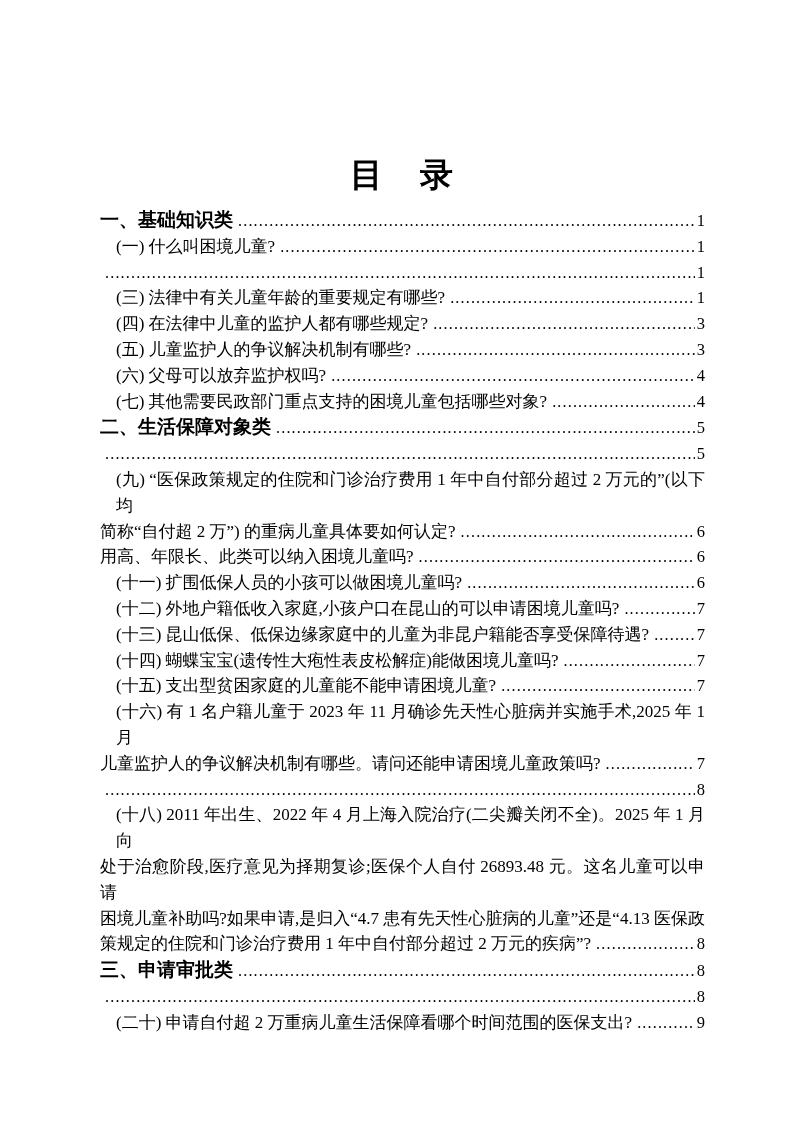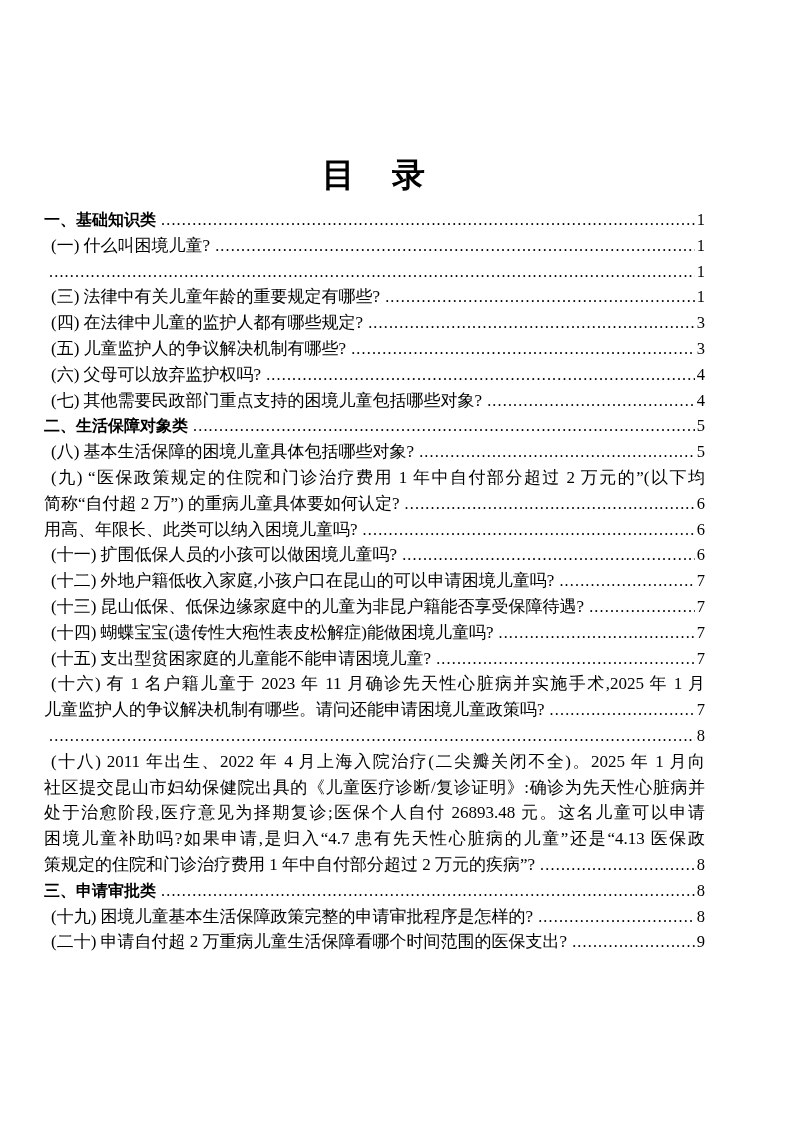--- a/index.html
+++ b/index.html
@@ -6,21 +6,21 @@
   body {
     width: 800px; height: 1131px;
     background: #ffffff;
     overflow: hidden;
     color: #000;
     font-family: "Liberation Serif", serif;
   }
   .doc {
     box-sizing: border-box;
     width: 800px; height: 1131px;
-    padding: 152px 95px 0 44px;
+    padding: 152px 95px 0 100px;
   }
   .title {
     margin: 0 0 9px 0;
     text-align: center;
     font-size: 33px;
     line-height: 46px;
     font-weight: 700;
     font-family: "Liberation Serif", serif;
     letter-spacing: 2px;
   }
@@ -28,23 +28,23 @@
   .row {
     display: flex;
     align-items: baseline;
     line-height: 25.8px;
     font-size: 17px;
   }
   .row .txt { white-space: pre-wrap; }
   .row.section .txt {
     font-weight: 700;
     font-family: "Liberation Sans", sans-serif;
-    font-size: 16px;
+    font-size: 19px;
   }
-  .row.item .txt, .row.item-open .txt { padding-left: 7px; }
+  .row.item .txt, .row.item-open .txt { padding-left: 7px; margin-left: 9px; }
   .row.item-open .txt, .row.cont-open .txt {
     flex: 1;
     text-align: justify;
     text-align-last: justify;
   }
   .leader {
     flex: 1;
     min-width: 0;
     overflow: hidden;
     white-space: nowrap;
@@ -105,21 +105,20 @@
         <span class="txt">(七) 其他需要民政部门重点支持的困境儿童包括哪些对象?</span>
         <span class="leader"></span>
         <span class="pg">4</span>
       </div>
       <div class="row section">
         <span class="txt">二、生活保障对象类</span>
         <span class="leader"></span>
         <span class="pg">5</span>
       </div>
       <div class="row item">
-        <span class="txt">(八) 基本生活保障的困境儿童具体包括哪些对象?</span>
         <span class="leader"></span>
         <span class="pg">5</span>
       </div>
       <div class="row item-open">
         <span class="txt">(九) “医保政策规定的住院和门诊治疗费用 1 年中自付部分超过 2 万元的”(以下均</span>
       </div>
       <div class="row cont">
         <span class="txt">简称“自付超 2 万”) 的重病儿童具体要如何认定?</span>
         <span class="leader"></span>
         <span class="pg">6</span>
@@ -163,40 +162,36 @@
         <span class="pg">7</span>
       </div>
       <div class="row cont">
         <span class="leader"></span>
         <span class="pg">8</span>
       </div>
       <div class="row item-open">
         <span class="txt">(十八) 2011 年出生、2022 年 4 月上海入院治疗(二尖瓣关闭不全)。2025 年 1 月向</span>
       </div>
       <div class="row cont-open">
-        <span class="txt">社区提交昆山市妇幼保健院出具的《儿童医疗诊断/复诊证明》:确诊为先天性心脏病并</span>
-      </div>
-      <div class="row cont-open">
         <span class="txt">处于治愈阶段,医疗意见为择期复诊;医保个人自付 26893.48 元。这名儿童可以申请</span>
       </div>
       <div class="row cont-open">
         <span class="txt">困境儿童补助吗?如果申请,是归入“4.7 患有先天性心脏病的儿童”还是“4.13 医保政</span>
       </div>
       <div class="row cont">
         <span class="txt">策规定的住院和门诊治疗费用 1 年中自付部分超过 2 万元的疾病”?</span>
         <span class="leader"></span>
         <span class="pg">8</span>
       </div>
       <div class="row section">
         <span class="txt">三、申请审批类</span>
         <span class="leader"></span>
         <span class="pg">8</span>
       </div>
       <div class="row item">
-        <span class="txt">(十九) 困境儿童基本生活保障政策完整的申请审批程序是怎样的?</span>
         <span class="leader"></span>
         <span class="pg">8</span>
       </div>
       <div class="row item">
         <span class="txt">(二十) 申请自付超 2 万重病儿童生活保障看哪个时间范围的医保支出?</span>
         <span class="leader"></span>
         <span class="pg">9</span>
       </div>
     </div>
 </div>

